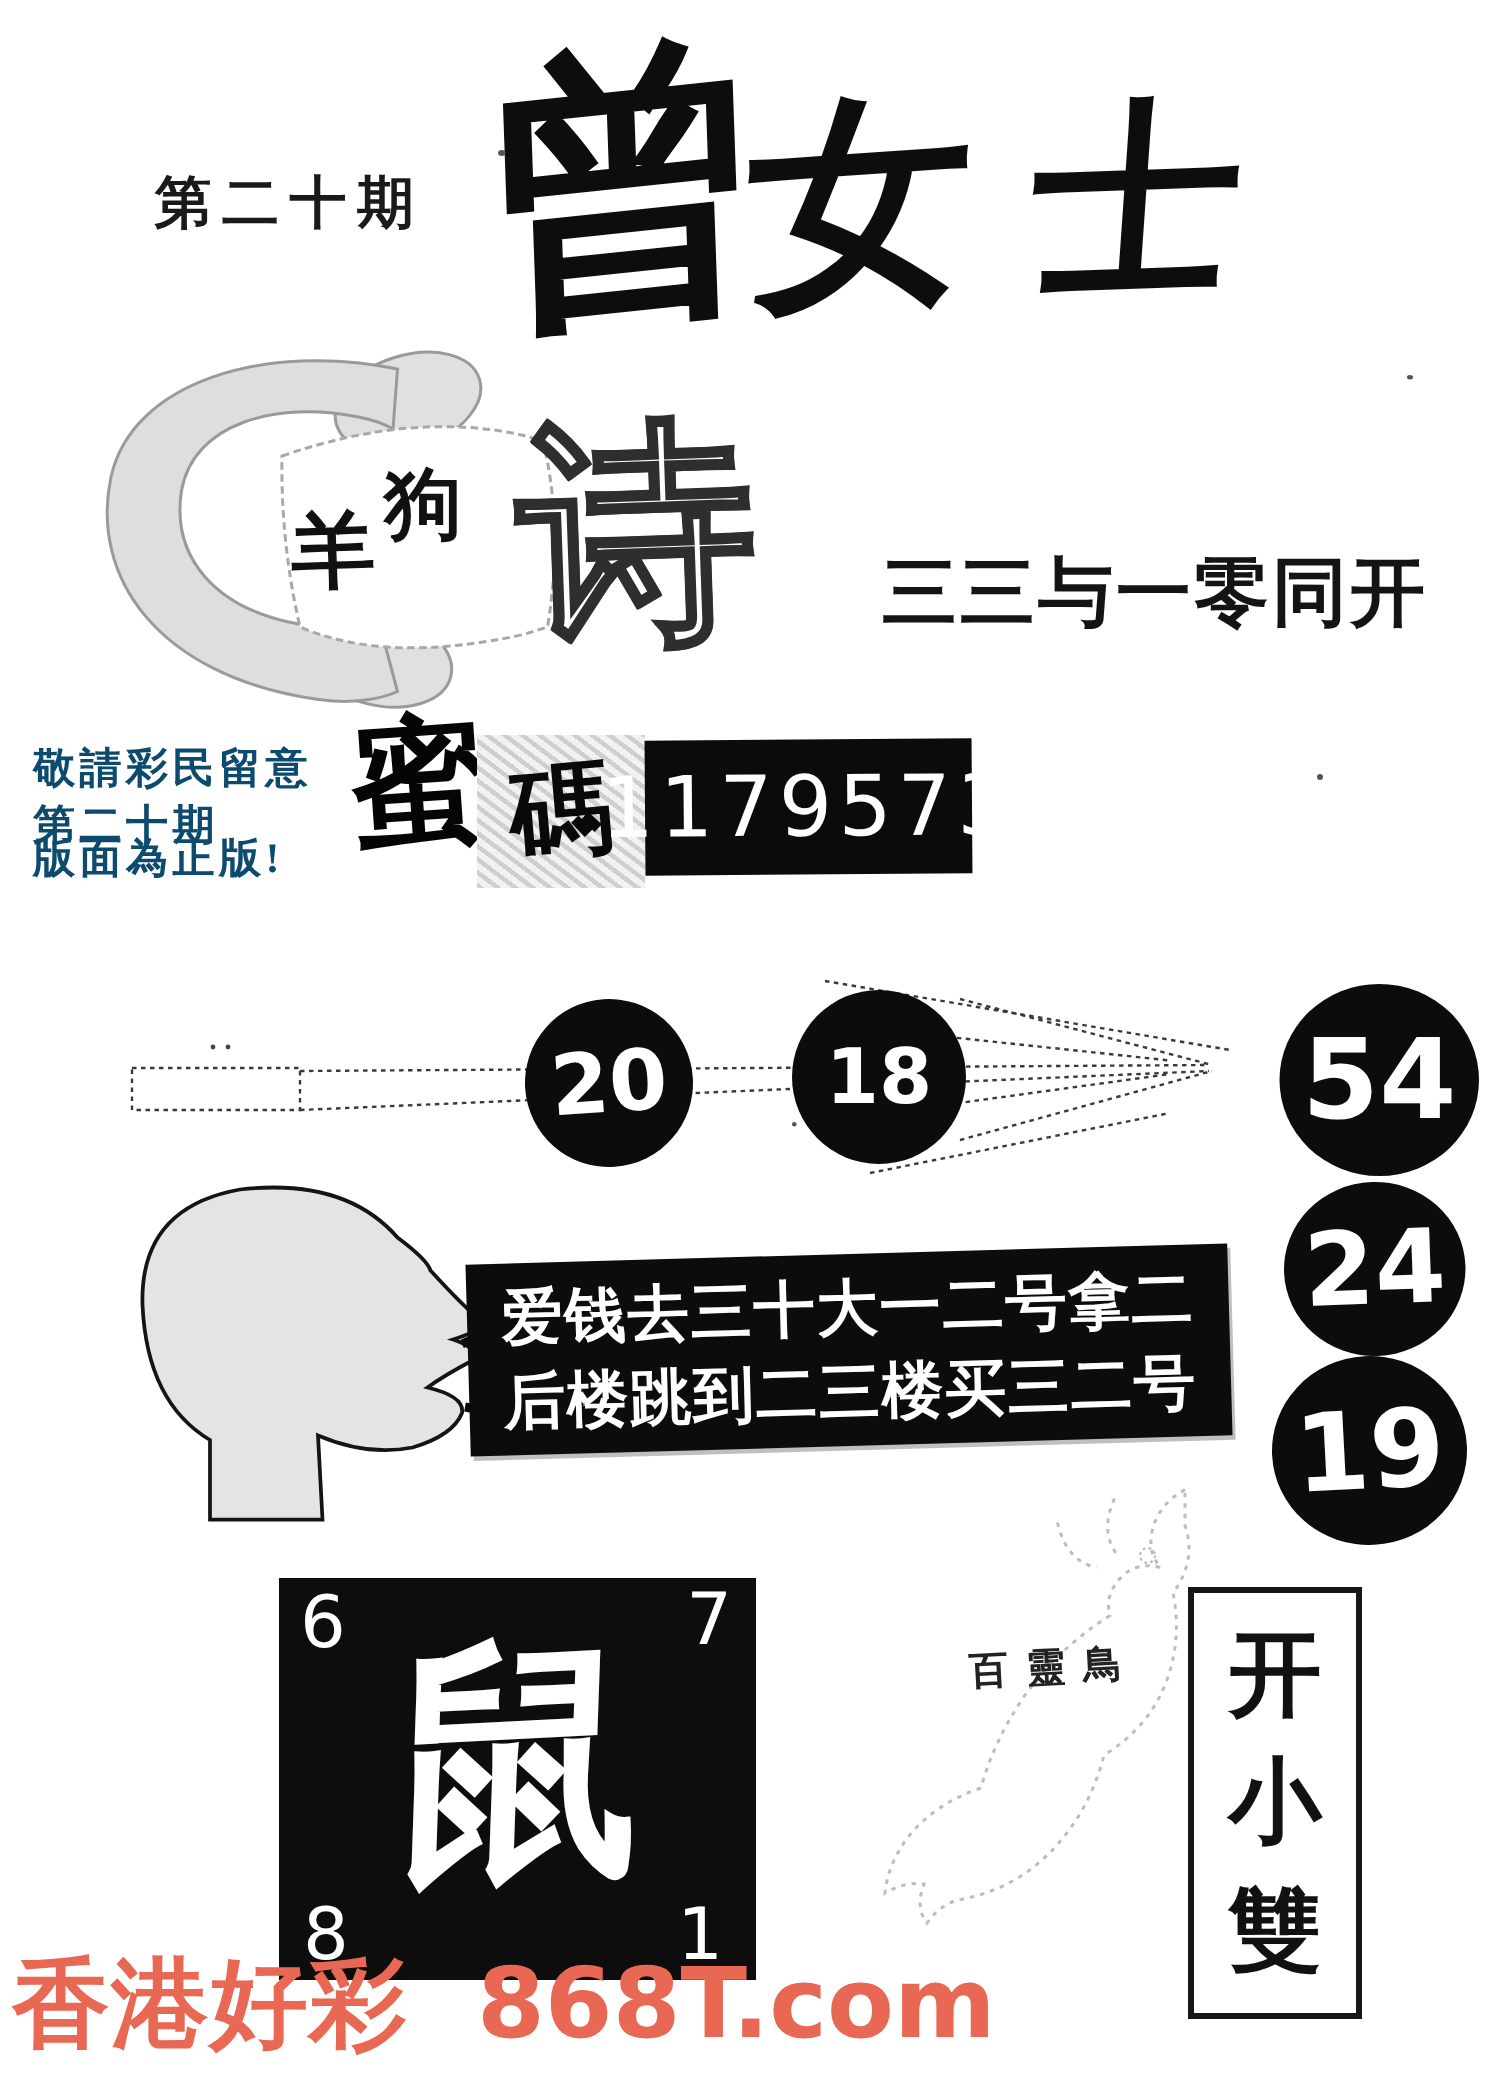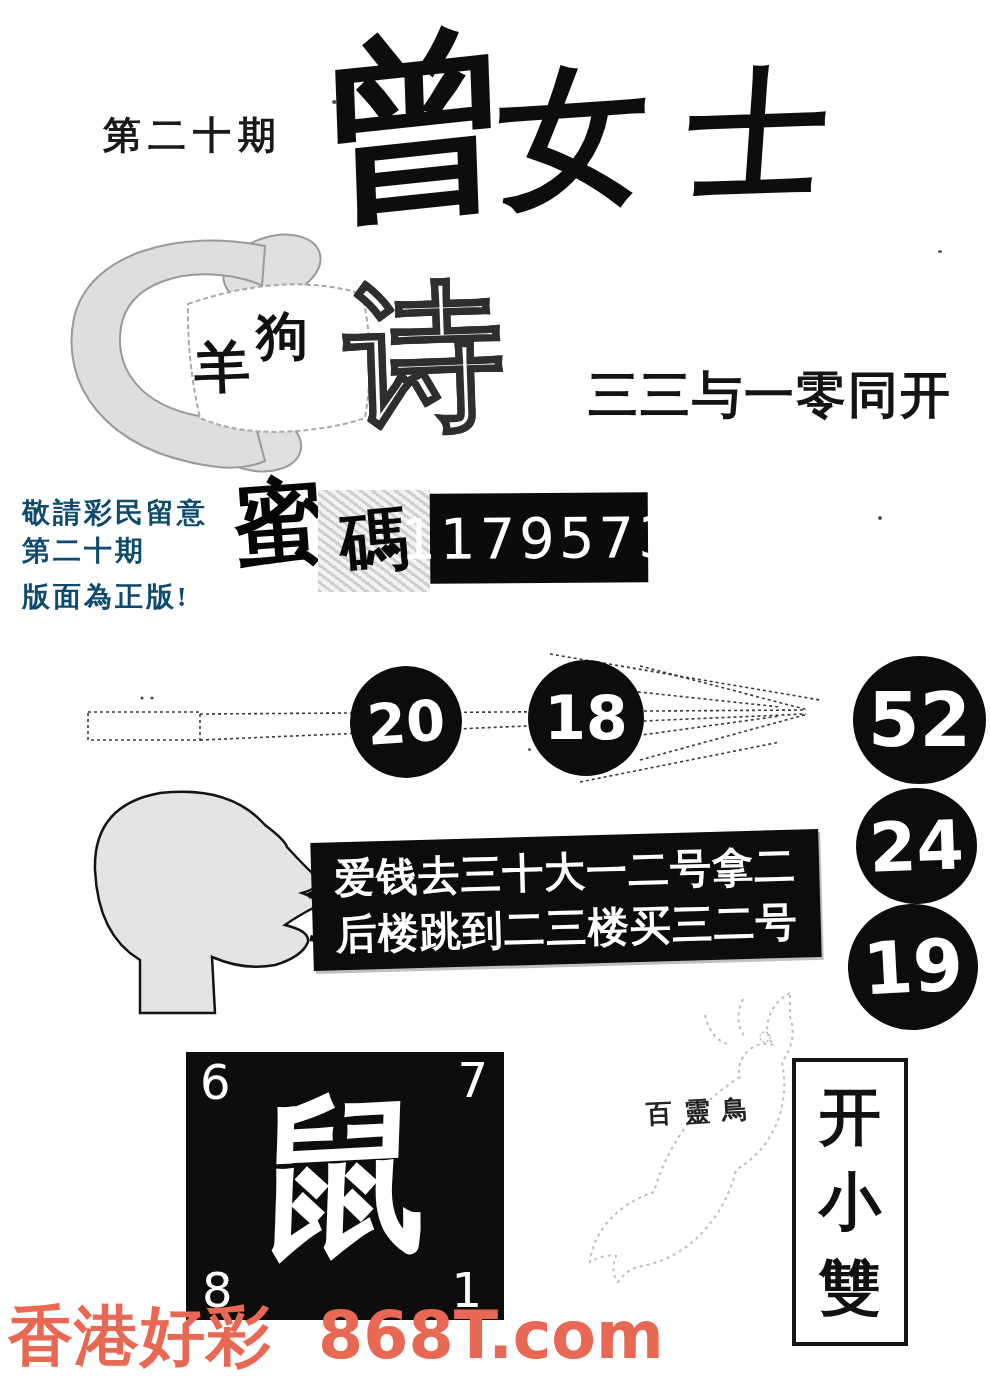--- a/index.html
+++ b/index.html
@@ -48,21 +48,21 @@
     left:430px;top:493px;width:218px;height:90px;background:#0b0b0b;
     display:flex;align-items:center;justify-content:center;transform:rotate(-.4deg);
   }
   .code-value{font-family:"DejaVu Sans",sans-serif;font-size:56px;color:#fff;letter-spacing:4px;font-weight:400;}
 
   
   .circle{border-radius:50%;background:#0c0c0c;display:flex;align-items:center;justify-content:center;
     color:#fff;font-family:"DejaVu Sans",sans-serif;font-weight:800;}
   .c03{left:174px;top:674px;width:94px;height:100px;font-size:50px;}
   .c20{left:350px;top:666px;width:112px;height:112px;font-size:56px;transform:rotate(-4deg);}
-  .c18{left:528px;top:660px;width:116px;height:116px;font-size:60px;}
+  .c18{left:528px;top:660px;width:116px;height:116px;font-size:51px;}
   .p38{left:853px;top:656px;width:133px;height:128px;font-size:74px;}
   .p24{left:856px;top:788px;width:121px;height:116px;font-size:68px;transform:rotate(-2deg);}
   .p19{left:848px;top:904px;width:130px;height:126px;font-size:72px;transform:rotate(-3deg);}
 
   
   .speech{
     left:312px;top:836px;width:508px;height:128px;background:#0c0c0c;
     transform:rotate(-1.6deg);display:flex;flex-direction:column;justify-content:center;
     box-shadow:2px 3px 0 rgba(0,0,0,.25);
   }
@@ -114,21 +114,21 @@
   </svg>
   <div class="abs zl">羊</div>
   <div class="abs zr">狗</div>
 
   <div class="abs poem">诗</div>
 
   <div class="abs verse" style="top:361px;margin-left:48px;">三三与一零同开</div>
 
   <div class="abs notice" style="top:494px;">敬請彩民留意</div>
   <div class="abs notice" style="top:532px;">第二十期</div>
-  <div class="abs notice" style="top:578px;">版面為正版!</div>
+  <div class="abs notice" style="top:554px;">版面為正版!</div>
   <div class="abs seal">蜜</div>
 
   <div class="abs code-label-box">
     <span class="code-label">碼</span>
   </div>
   <div class="abs code-box">
     <span class="code-value">1179573</span>
   </div>
 
   <svg class="abs" style="left:80px;top:650px;" width="740" height="140" viewBox="0 0 740 140">
@@ -148,21 +148,21 @@
   </svg>
 
   <div class="abs circle c20">
     <span>20</span>
   </div>
   <div class="abs circle c18">
     <span>18</span>
   </div>
 
   <div class="abs circle p38">
-    <span>52</span>
+    <span>54</span>
   </div>
   <div class="abs circle p24">
     <span>24</span>
   </div>
   <div class="abs circle p19">
     <span>19</span>
   </div>
 
   <svg class="abs" style="left:80px;top:785px;" width="240" height="235" viewBox="0 0 240 235">
     <path d="M 60,228 L 60,175 Q 18,150 15,85 Q 13,20 80,8 Q 150,0 185,40 Q 205,55 207,62

